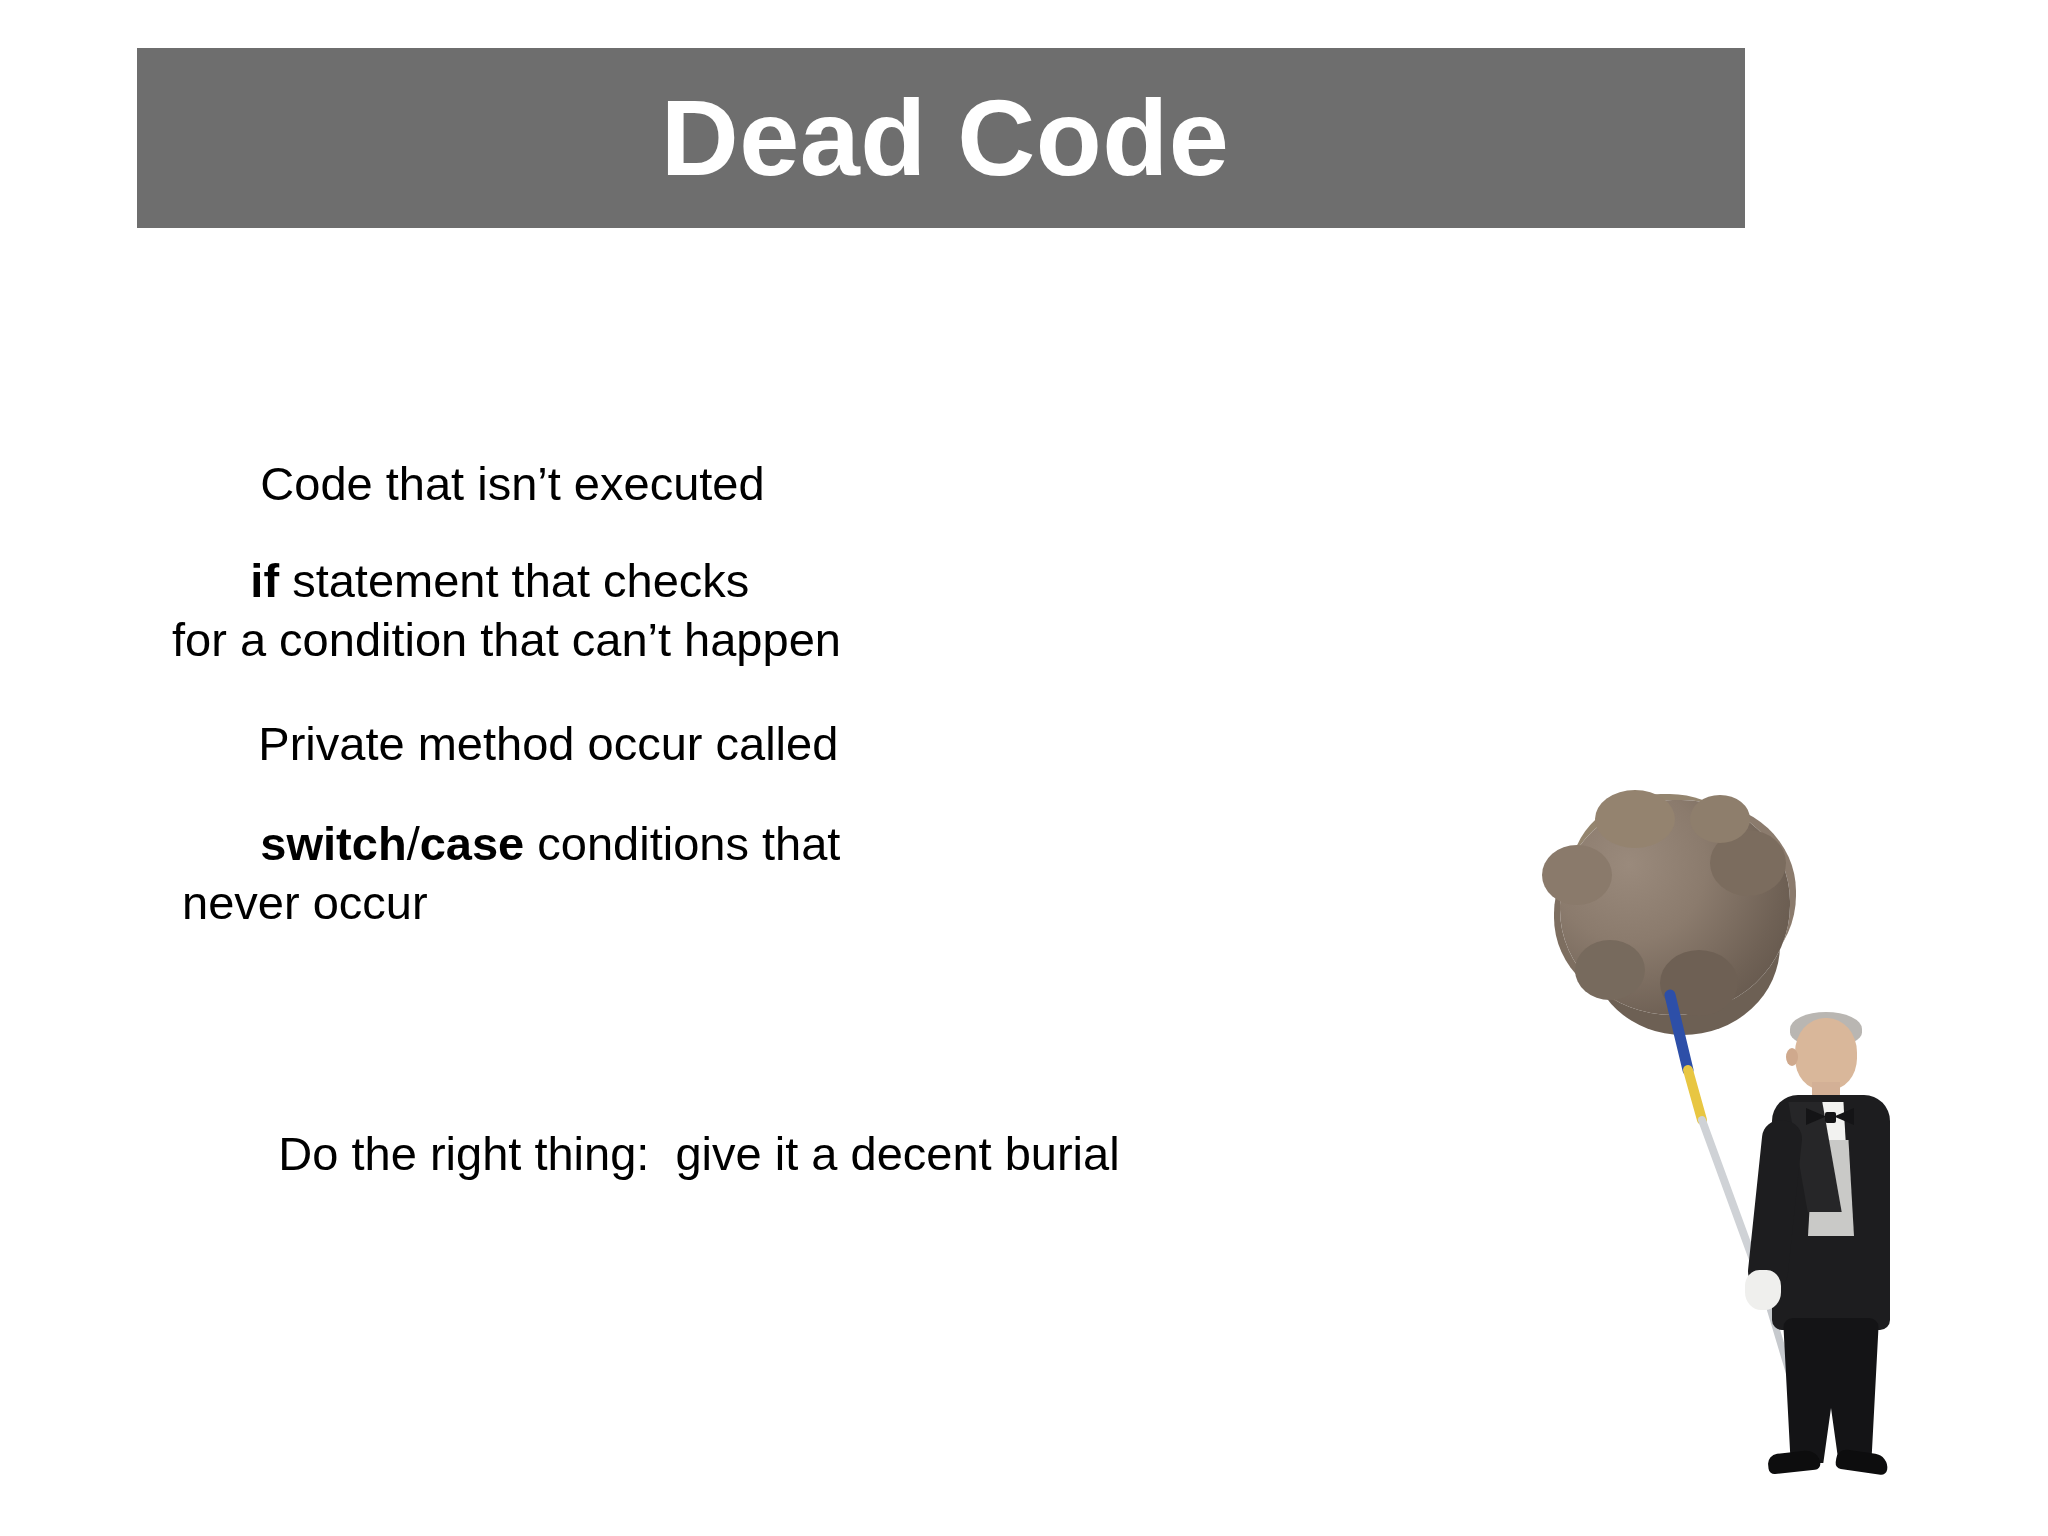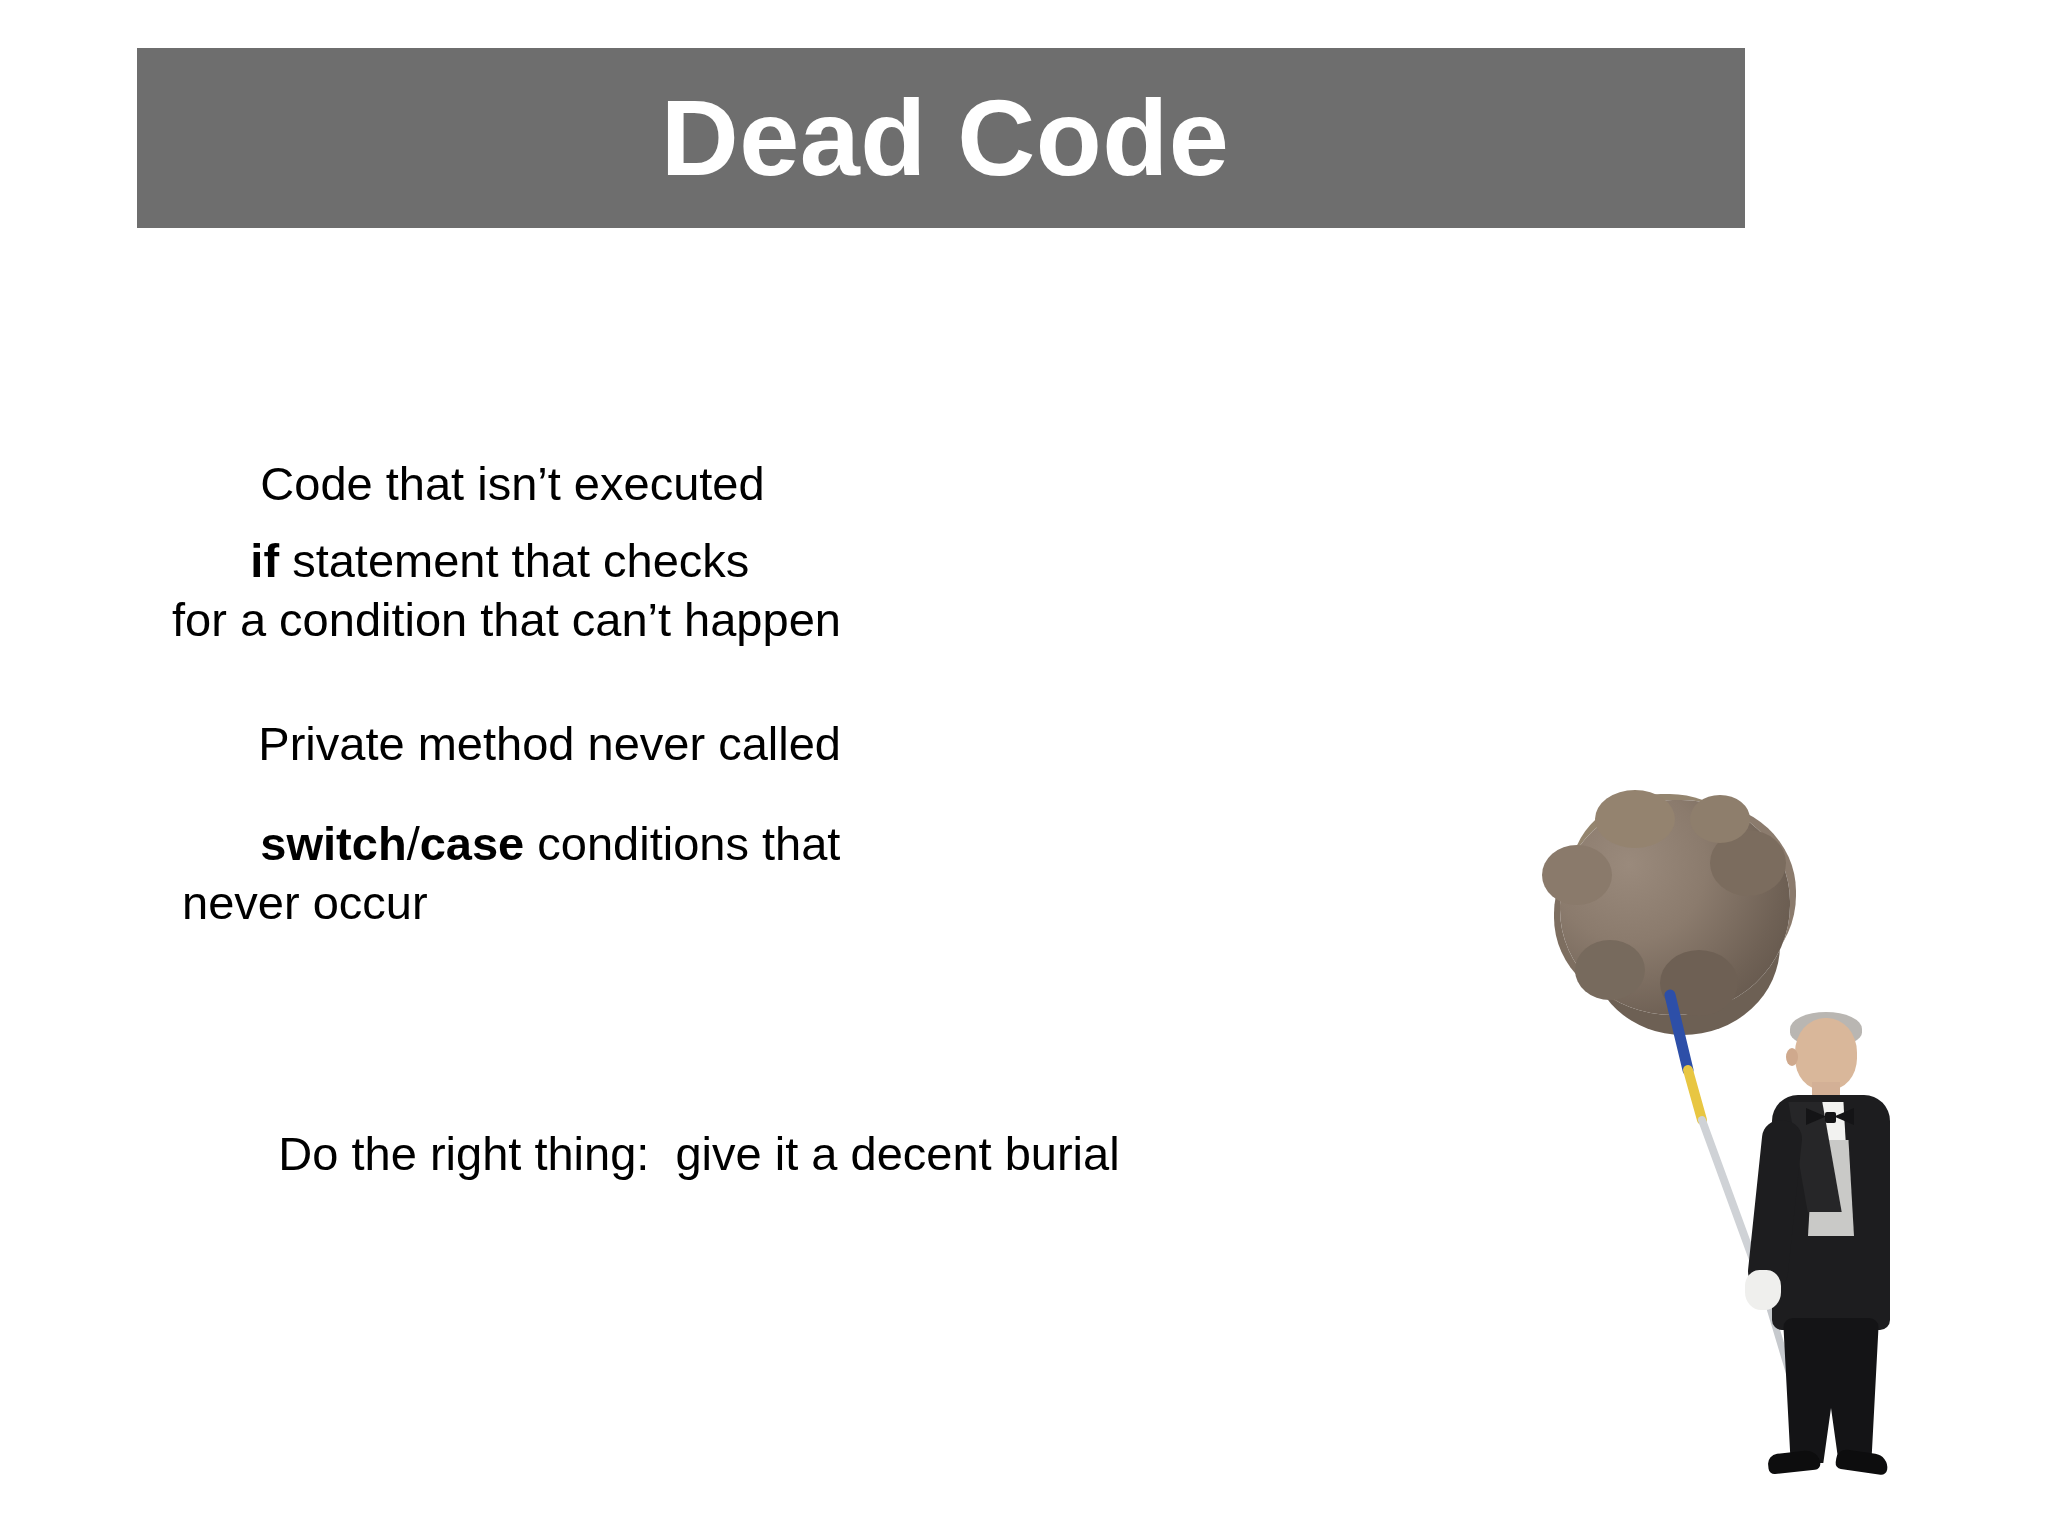--- a/index.html
+++ b/index.html
@@ -54,21 +54,21 @@
   .line {
     position: absolute;
     color: #000000;
     font-size: 47px;
     line-height: 1.26;
     white-space: pre;
   }
   .line b { font-weight: bold; }
 
   .l1 { left: 182px; top: 395px; }
-  .l2 { left: 172px; top: 472px; }
+  .l2 { left: 172px; top: 492px; }
   .l3 { left: 180px; top: 655px; }
   .l4 { left: 182px; top: 755px; }
   .l5 { left: 200px; top: 1065px; }
 
   
   .butler {
     position: absolute;
     left: 1540px;
     top: 790px;
     width: 420px;
@@ -254,21 +254,21 @@
     <div class="line l1">
       <span>Code that isn’t executed</span>
     </div>
 
     <div class="line l2">
       <b>if</b><span> statement that checks
 for a condition that can’t happen</span>
     </div>
 
     <div class="line l3">
-      <span>Private method never called</span>
+      <span>Private method occur called</span>
     </div>
 
     <div class="line l4">
       <b>switch</b><span>/</span><b>case</b><span> conditions that
 never occur</span>
     </div>
 
     <div class="line l5">
       <span>Do the right thing:  give it a decent burial</span>
     </div>

